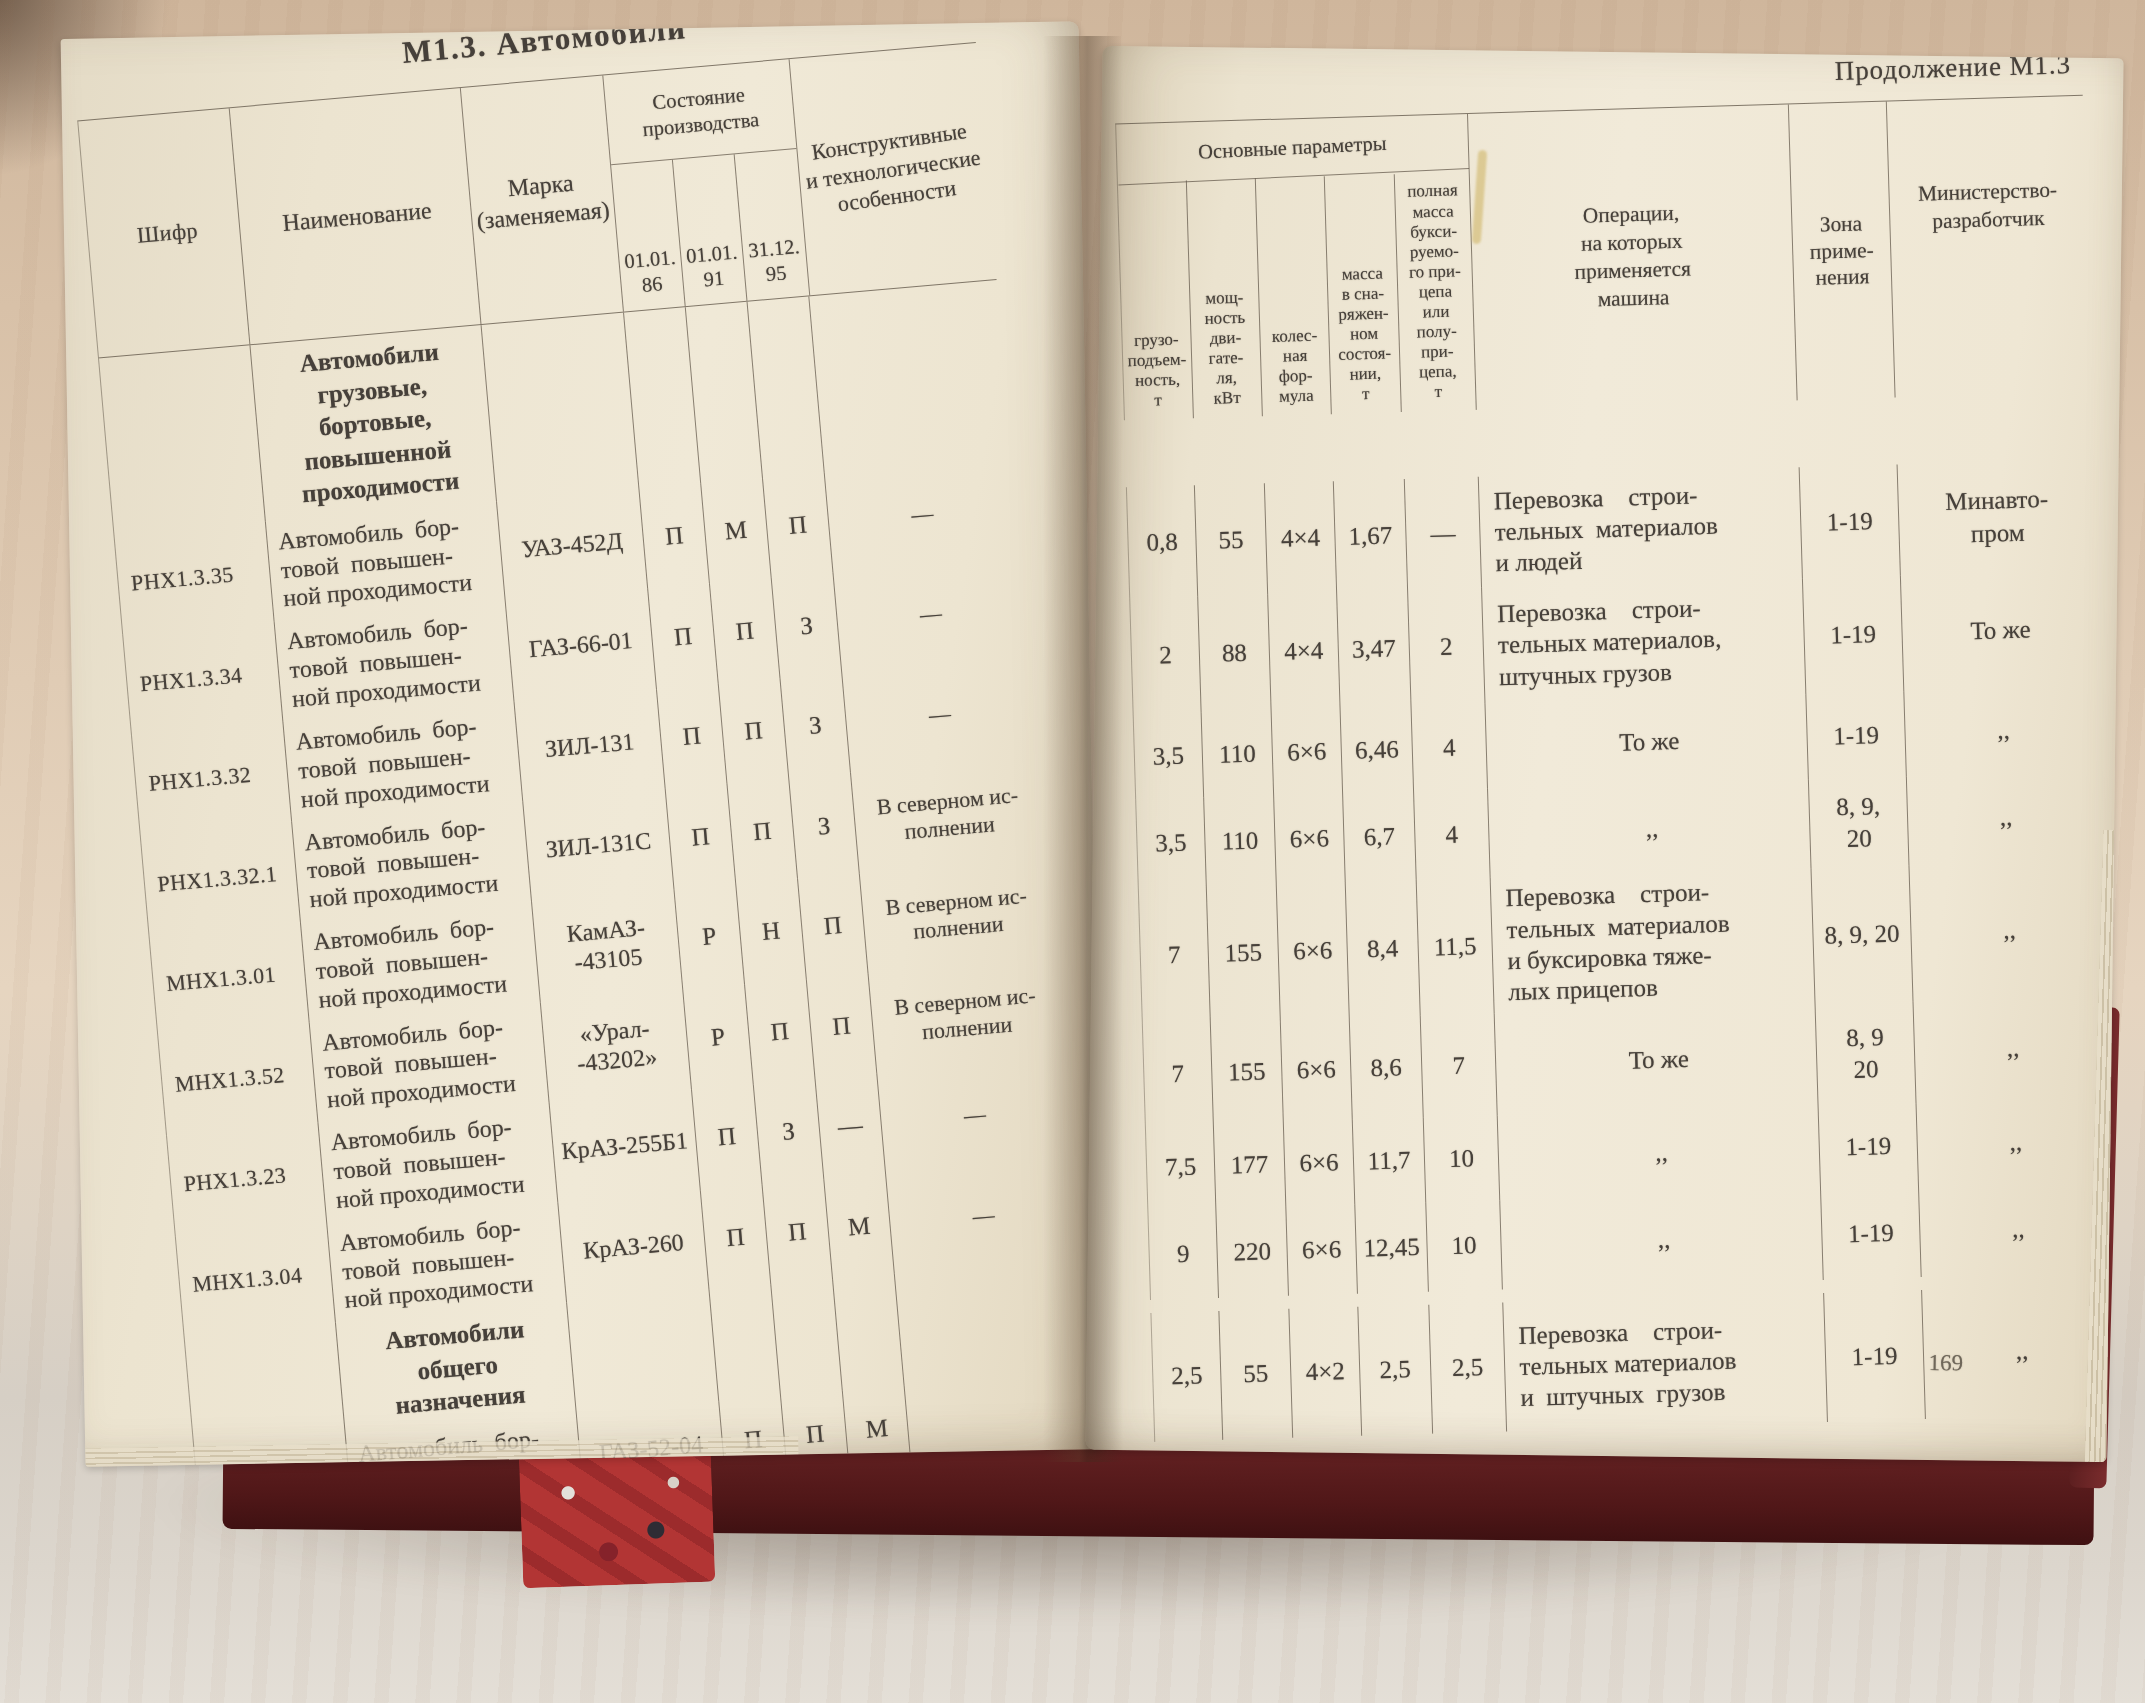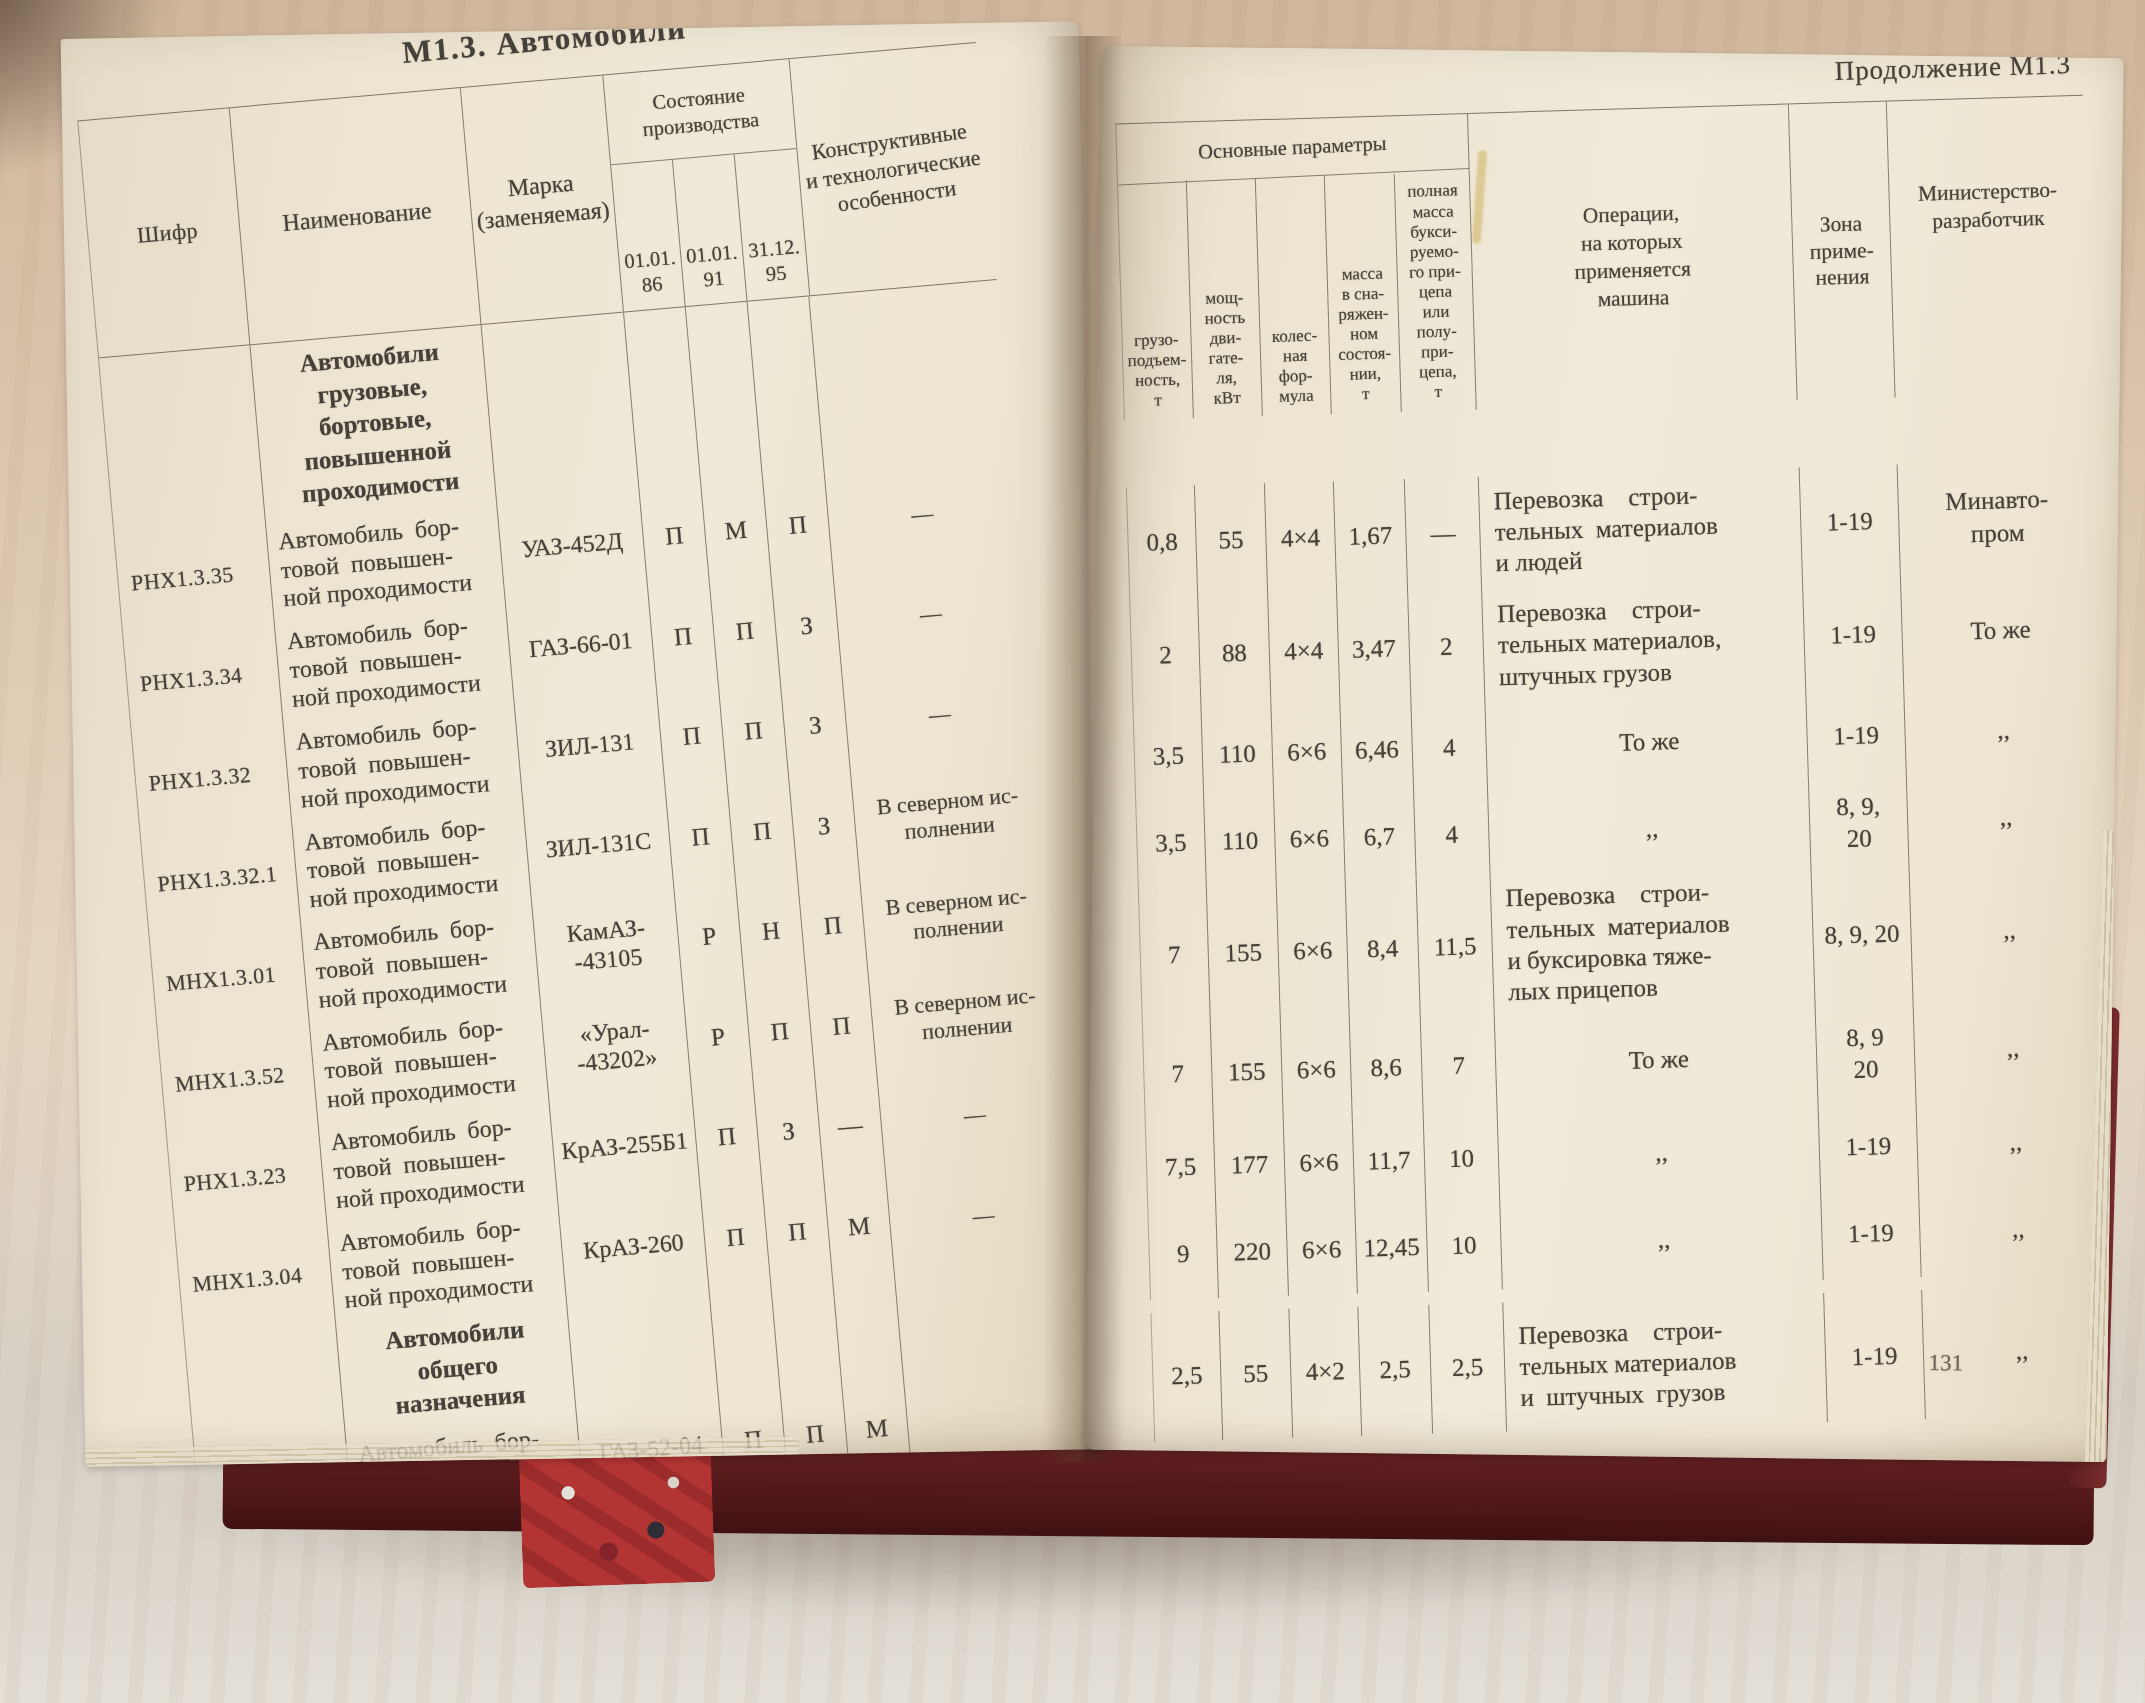--- a/index.html
+++ b/index.html
@@ -460,19 +460,19 @@
           <div class="c b-p4">2,5</div>
           <div class="c b-p5">2,5</div>
           <div class="c b-ops pre">Перевозка    строи-
 тельных материалов
 и  штучных  грузов</div>
           <div class="c b-zone pre">1-19</div>
           <div class="c b-min pre">,,</div>
         </div>
       </div>
     </div>
-    <div class="page-num">131</div>
+    <div class="page-num">169</div>
   </div>
 
   <div class="gutter"></div>
   <div class="stain"></div>
 </div>
 
 
 </body></html>

